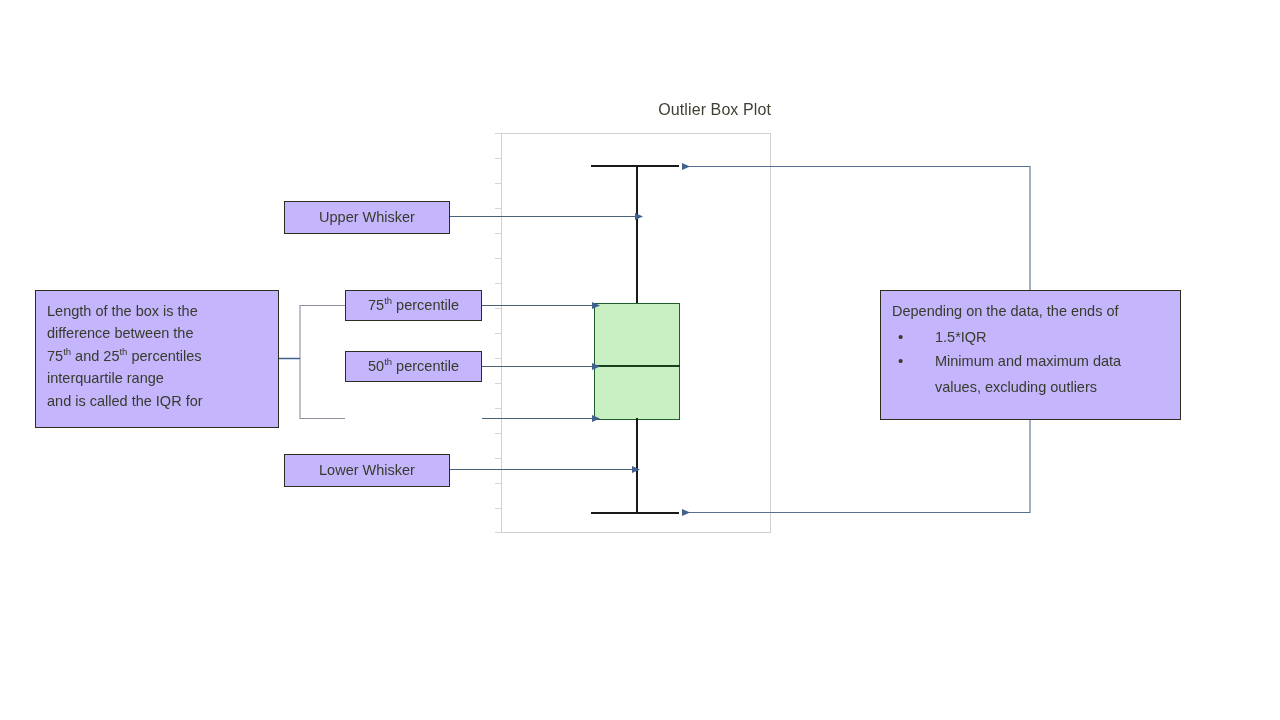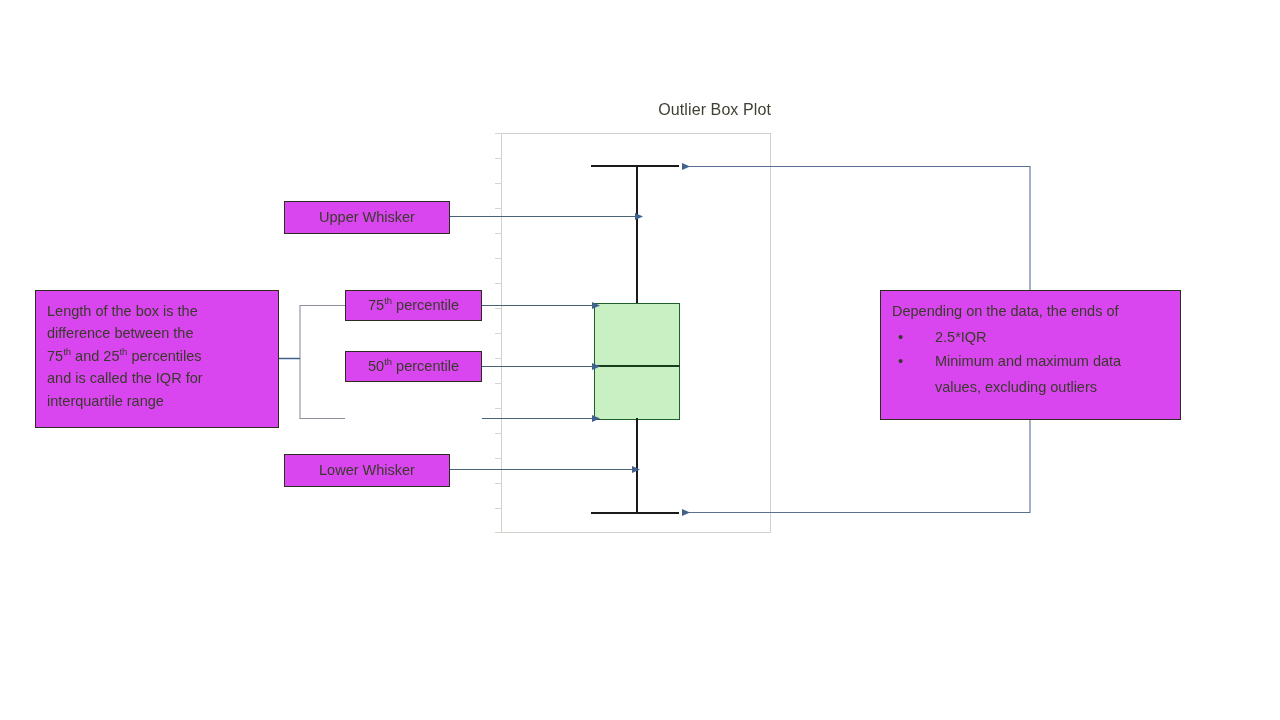--- a/index.html
+++ b/index.html
@@ -93,21 +93,21 @@
     width: 88px;
     height: 1.8px;
     background: #1a1a1a;
   }
   .bp-cap.upper { top: 165px; }
   .bp-cap.lower { top: 512px; }
 
   
   .callout {
     position: absolute;
-    background: #d946ef;
+    background: #c4b5fd;
     border: 1.1px solid #2d2d1f;
     box-sizing: border-box;
     color: #3a3a2c;
     font-size: 14.5px;
     line-height: 1.55;
   }
   .callout.center {
     display: flex;
     align-items: center;
     justify-content: center;
@@ -237,26 +237,26 @@
 
   <div class="callout center" id="box-p50">
     <span><span>50</span><sup>th</sup><span> percentile</span></span>
   </div>
 
 
   <div class="callout pad" id="box-iqr">
     <div>Length of the box is the</div>
     <div>difference between the</div>
     <div><span>75</span><sup>th</sup><span> and 25</span><sup>th</sup><span> percentiles</span></div>
+    <div>interquartile range</div>
     <div>and is called the IQR for</div>
-    <div>interquartile range</div>
   </div>
 
   <div class="callout pad" id="box-ends">
     <div>Depending on the data, the ends of</div>
     <ul class="bullet-list">
-      <li>2.5*IQR</li>
+      <li>1.5*IQR</li>
       <li style="margin-bottom:4px">Minimum and maximum data</li>
       <li style="padding-left: 43px; list-style: none;">values, excluding outliers</li>
     </ul>
   </div>
 
 </div>
 
 </body></html>

